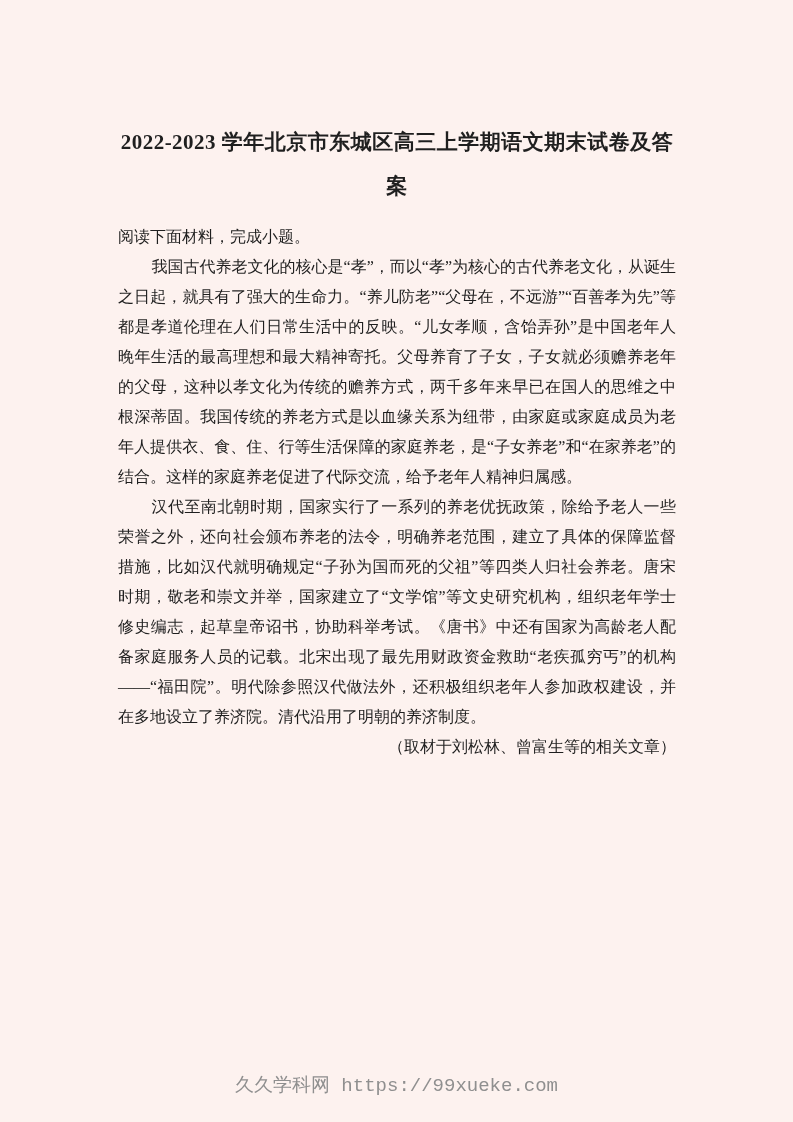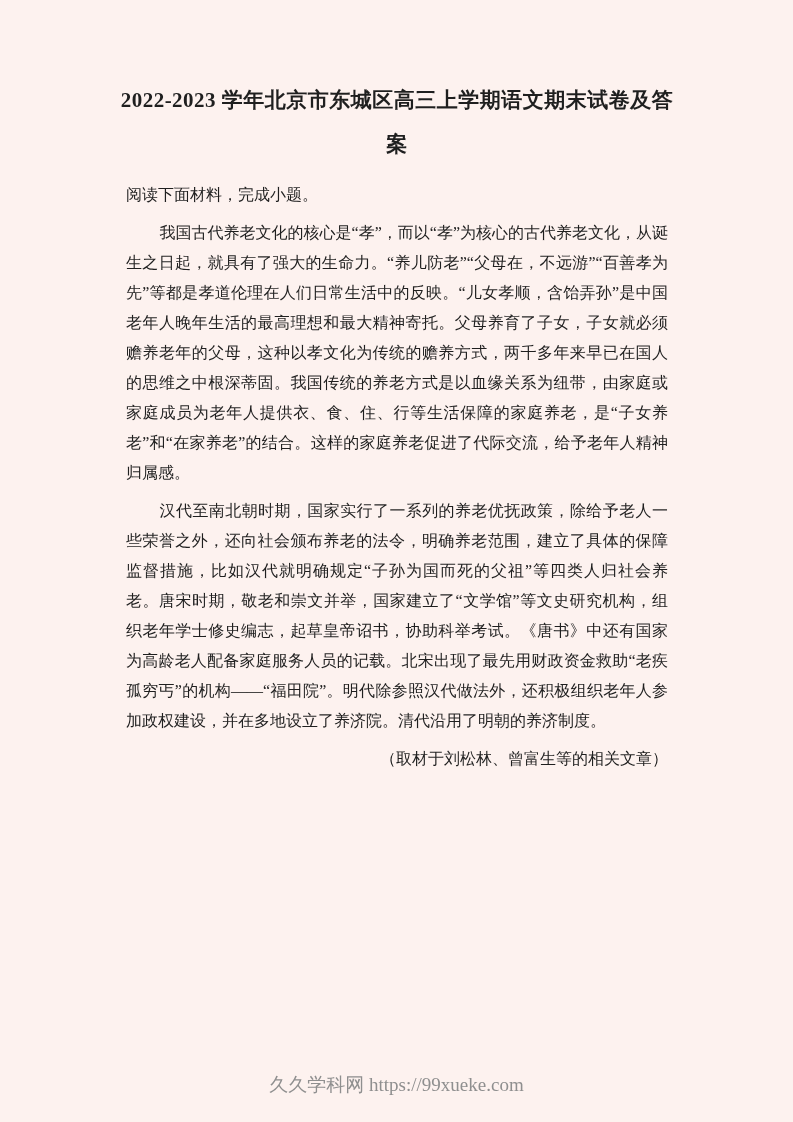--- a/index.html
+++ b/index.html
@@ -12,60 +12,60 @@
     background: #fdf2ef;
     position: relative;
     overflow: hidden;
     font-family: "Liberation Serif", "DejaVu Serif", serif;
     color: #1f1f1f;
   }
   .page {
     box-sizing: border-box;
     width: 793px;
     height: 1122px;
-    padding: 78px 117px 0 118px;
+    padding: 120px 117px 0 118px;
   }
   .doc-title {
     font-size: 21px;
     font-weight: bold;
     text-align: center;
     line-height: 44px;
     margin: 0 0 14px 0;
     letter-spacing: 0.5px;
   }
   .title-line {
     display: block;
     white-space: nowrap;
   }
   .body-text {
     font-size: 16px;
     line-height: 30px;
     text-align: justify;
-    margin: 8px;
+    margin: 0;
   }
   .intro {
     text-indent: 0;
   }
   .material-label {
     text-indent: 2.1em;
   }
   .para {
     text-indent: 2.1em;
   }
   .attribution {
     text-align: right;
     text-indent: 0;
   }
   .site-footer {
     position: absolute;
     left: 0;
     right: 0;
     bottom: 24px;
     text-align: center;
-    font-family: Liberation Serif, serif;
+    font-family: Liberation Mono, monospace;
     font-size: 19px;
     color: #8f8f8f;
   }
 </style>
 </head>
 <body>
 
 <div class="page">
   <h1 class="doc-title">
     <span class="title-line">2022-2023 学年北京市东城区高三上学期语文期末试卷及答</span>

